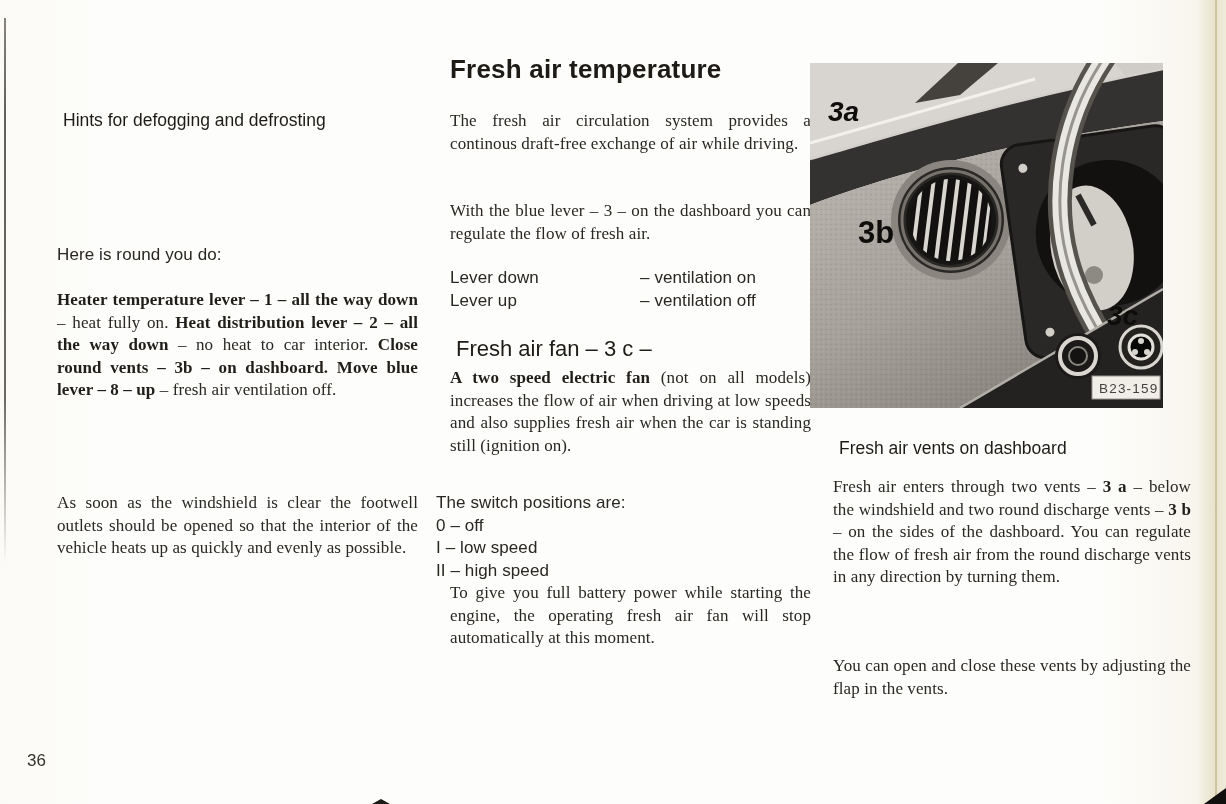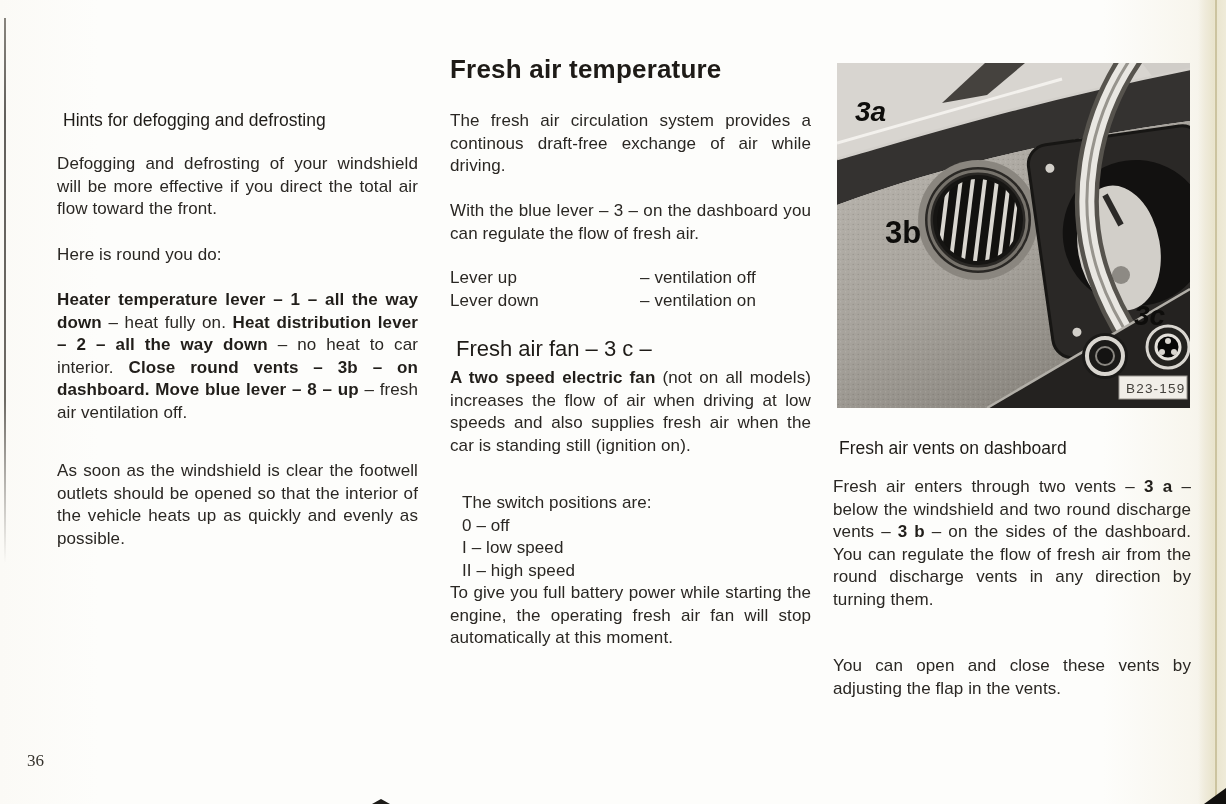--- a/index.html
+++ b/index.html
@@ -15,21 +15,21 @@
     color:#26231f;
   }
   .abs{position:absolute;}
   .col-text{
     width:361px;
     font-size:17px;
     line-height:22.5px;
     letter-spacing:0.1px;
     color:#2a2723;
   }
-  .just{text-align:justify;}
+  .just{text-align:justify;font-family:Liberation Serif, serif;}
   b{font-weight:bold;color:#211e1a;}
   h1.title{
     margin:0;font-size:26px;line-height:30px;font-weight:bold;color:#1e1b17;
     letter-spacing:0.2px;
   }
   h2.colhead{
     margin:6px;font-size:17.5px;line-height:22px;font-weight:normal;color:#1e1b17;
   }
   .lever-row{display:flex;}
   .lever-row .lbl{width:190px;flex:0 0 190px;}
@@ -52,69 +52,68 @@
   .corner-tri{
     left:1204px;top:788px;width:0;height:0;
     border-left:22px solid transparent;
     border-bottom:16px solid #11100e;
   }
   .smudge{
     left:372px;top:799px;width:0;height:0;
     border-left:9px solid transparent;border-right:9px solid transparent;
     border-bottom:5px solid #1c1b18;
   }
-  .photo-wrap{left:837px;top:63px;width:353px;height:345px;}
+  .photo-wrap{left:810px;top:63px;width:353px;height:345px;}
   svg{display:block;}
   svg text{font-family:"Liberation Sans", sans-serif;}
 </style>
 </head>
 <body>
 
 <div class="page">
 
   <div class="abs scanline-left"></div>
   <div class="abs edge-strip">
     <div class="edge-line"></div>
   </div>
   <div class="abs corner-tri"></div>
   <div class="abs smudge"></div>
 
   <div class="abs" style="left:57px;top:103px;">
     <h2 class="colhead">Hints for defogging and defrosting</h2>
   </div>
-  <div class="abs col-text just" style="left:57px;top:153px;">Defogging and defrosting of your wind­shield will be more effective if you direct the total air flow toward the front.</div>
   <div class="abs col-text" style="left:57px;top:244px;">Here is round you do:</div>
   <div class="abs col-text just" style="left:57px;top:289px;">
     <span><b>Heater temperature lever – 1 – all the way down</b><span> – heat fully on.</span></span>
     <span><b>Heat distribution lever – 2 – all the way down</b><span> – no heat to car interior.</span></span>
     <span><b>Close round vents – 3b – on dashboard.</b></span>
     <span><b>Move blue lever – 8 – up</b><span> – fresh air ven­tilation off.</span></span>
   </div>
-  <div class="abs col-text just" style="left:57px;top:460px;">As soon as the windshield is clear the footwell outlets should be opened so that the interior of the vehicle heats up as quickly and evenly as possible.</div>
+  <div class="abs col-text just" style="left:57px;top:492px;">As soon as the windshield is clear the footwell outlets should be opened so that the interior of the vehicle heats up as quickly and evenly as possible.</div>
 
   <div class="abs" style="left:450px;top:54px;">
     <h1 class="title">Fresh air temperature</h1>
   </div>
   <div class="abs col-text just" style="left:450px;top:110px;">The fresh air circulation system provides a continous draft-free exchange of air while driving.</div>
   <div class="abs col-text just" style="left:450px;top:200px;">With the blue lever – 3 – on the dash­board you can regulate the flow of fresh air.</div>
   <div class="abs col-text" style="left:450px;top:267px;">
     <div class="lever-row">
+      <span class="lbl">Lever down</span>
+      <span class="val">–  ventilation on</span>
+    </div>
+    <div class="lever-row">
       <span class="lbl">Lever up</span>
       <span class="val">–  ventilation off</span>
     </div>
-    <div class="lever-row">
-      <span class="lbl">Lever down</span>
-      <span class="val">–  ventilation on</span>
-    </div>
   </div>
   <div class="abs" style="left:450px;top:332px;">
     <h2 class="colhead" style="font-size:22px;">Fresh air fan – 3 c –</h2>
   </div>
   <div class="abs col-text just" style="left:450px;top:367px;"><b>A two speed electric fan</b><span> (not on all models) increases the flow of air when driving at low speeds and also supplies fresh air when the car is standing still (ignition on).</span></div>
-  <div class="abs col-text" style="left:462px;top:492px;">
+  <div class="abs col-text" style="left:436px;top:492px;">
     <div>The switch positions are:</div>
     <div>0 – off</div>
     <div>I – low speed</div>
     <div>II – high speed</div>
   </div>
   <div class="abs col-text just" style="left:450px;top:582px;">To give you full battery power while start­ing the engine, the operating fresh air fan will stop automatically at this moment.</div>
 
   <div class="abs photo-wrap">
     <svg width="353" height="345" viewBox="0 0 353 345">
       <defs>
@@ -212,15 +211,15 @@
       </g>
     </svg>
   </div>
 
   <div class="abs" style="left:833px;top:431px;">
     <h2 class="colhead">Fresh air vents on dashboard</h2>
   </div>
   <div class="abs col-text just" style="left:833px;top:476px;width:358px;"><span>Fresh air enters through two vents – </span><b>3 a</b><span> – below the windshield and two round discharge vents – </span><b>3 b</b><span> – on the sides of the dashboard. You can regulate the flow of fresh air from the round dis­charge vents in any direction by turning them.</span></div>
   <div class="abs col-text just" style="left:833px;top:655px;width:358px;">You can open and close these vents by adjusting the flap in the vents.</div>
 
-  <div class="abs pagenum" style="left:27px;top:751px;font-family:Liberation Serif, serif;">36</div>
+  <div class="abs pagenum" style="left:27px;top:751px;">36</div>
 
 </div>
 
 </body></html>

